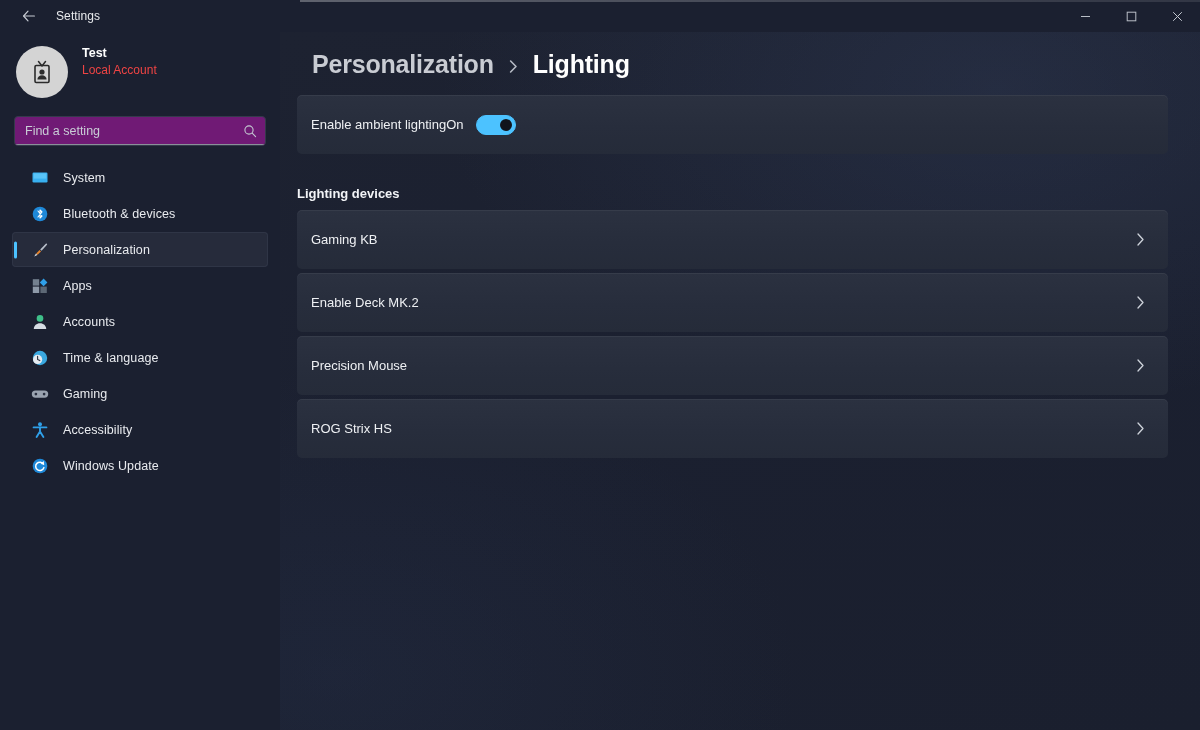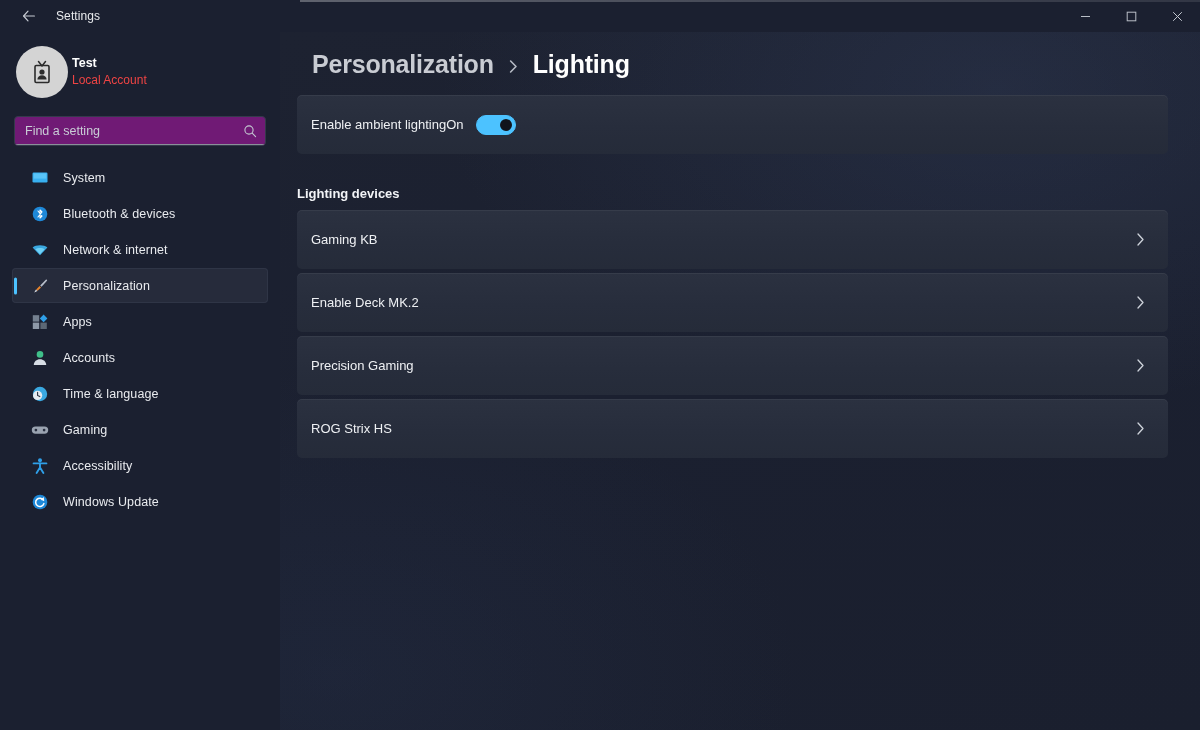--- a/index.html
+++ b/index.html
@@ -89,22 +89,22 @@
     width: 280px;
     flex: 0 0 280px;
     background: #1b2030;
     padding: 0 12px 0 12px;
     position: relative;
     overflow: hidden;
   }
 
   .account {
     display: flex;
-    align-items: center;
-    gap: 4px;
+    align-items: flex-start;
+    gap: 14px;
     padding: 14px 0 10px 4px;
   }
   .avatar {
     width: 52px;
     height: 52px;
     border-radius: 50%;
     background: #d4d4d4;
     display: flex;
     align-items: center;
     justify-content: center;
@@ -392,29 +392,20 @@
         <div class="nav-item">
           <span class="nav-icon">
             <svg width="18" height="18" viewBox="0 0 18 18">
               <circle cx="9" cy="9" r="7.3" fill="#1e88d8"></circle>
               <path d="M7 6 L11 11 L9 13 V5 L11 7 L7 12" fill="none" stroke="#ffffff" stroke-width="1.1" stroke-linejoin="round" stroke-linecap="round"></path>
             </svg>
           </span>
           <span class="nav-label">Bluetooth &amp; devices</span>
         </div>
 
-        <div class="nav-item">
-          <span class="nav-icon">
-            <svg width="18" height="18" viewBox="0 0 18 18">
-              <path d="M1.6 6.4 C4.6 3.4 13.4 3.4 16.4 6.4 L9 14.2 Z" fill="#3aa8e0"></path>
-              <path d="M4.4 8.2 C6.4 6.5 11.6 6.5 13.6 8.2 L9 13.2 Z" fill="#6fd0f5"></path>
-            </svg>
-          </span>
-          <span class="nav-label">Network &amp; internet</span>
-        </div>
 
         <div class="nav-item selected">
           <span class="nav-icon">
             <svg width="18" height="18" viewBox="0 0 18 18">
               <path d="M15.3 2.3 L9.2 8.4 L10.6 9.8 L16.2 3.6 Z" fill="#b9c0cb"></path>
               <path d="M8.6 9 L10 10.4 L6.6 13.8 L5.2 12.4 Z" fill="#e8852c"></path>
               <path d="M5 12.6 L6.4 14 L3.2 15.6 Z" fill="#e0e4ea"></path>
             </svg>
           </span>
           <span class="nav-label">Personalization</span>
@@ -528,21 +519,21 @@
         <div class="card device-row">
           <span class="device-name">Enable Deck MK.2</span>
           <span class="chev">
             <svg width="11" height="15" viewBox="0 0 11 15">
               <path d="M3 2 L8 7.5 L3 13" fill="none" stroke="#cdd2da" stroke-width="1.3" stroke-linecap="round" stroke-linejoin="round"></path>
             </svg>
           </span>
         </div>
 
         <div class="card device-row">
-          <span class="device-name">Precision Gaming</span>
+          <span class="device-name">Precision Mouse</span>
           <span class="chev">
             <svg width="11" height="15" viewBox="0 0 11 15">
               <path d="M3 2 L8 7.5 L3 13" fill="none" stroke="#cdd2da" stroke-width="1.3" stroke-linecap="round" stroke-linejoin="round"></path>
             </svg>
           </span>
         </div>
 
         <div class="card device-row">
           <span class="device-name">ROG Strix HS</span>
           <span class="chev">

